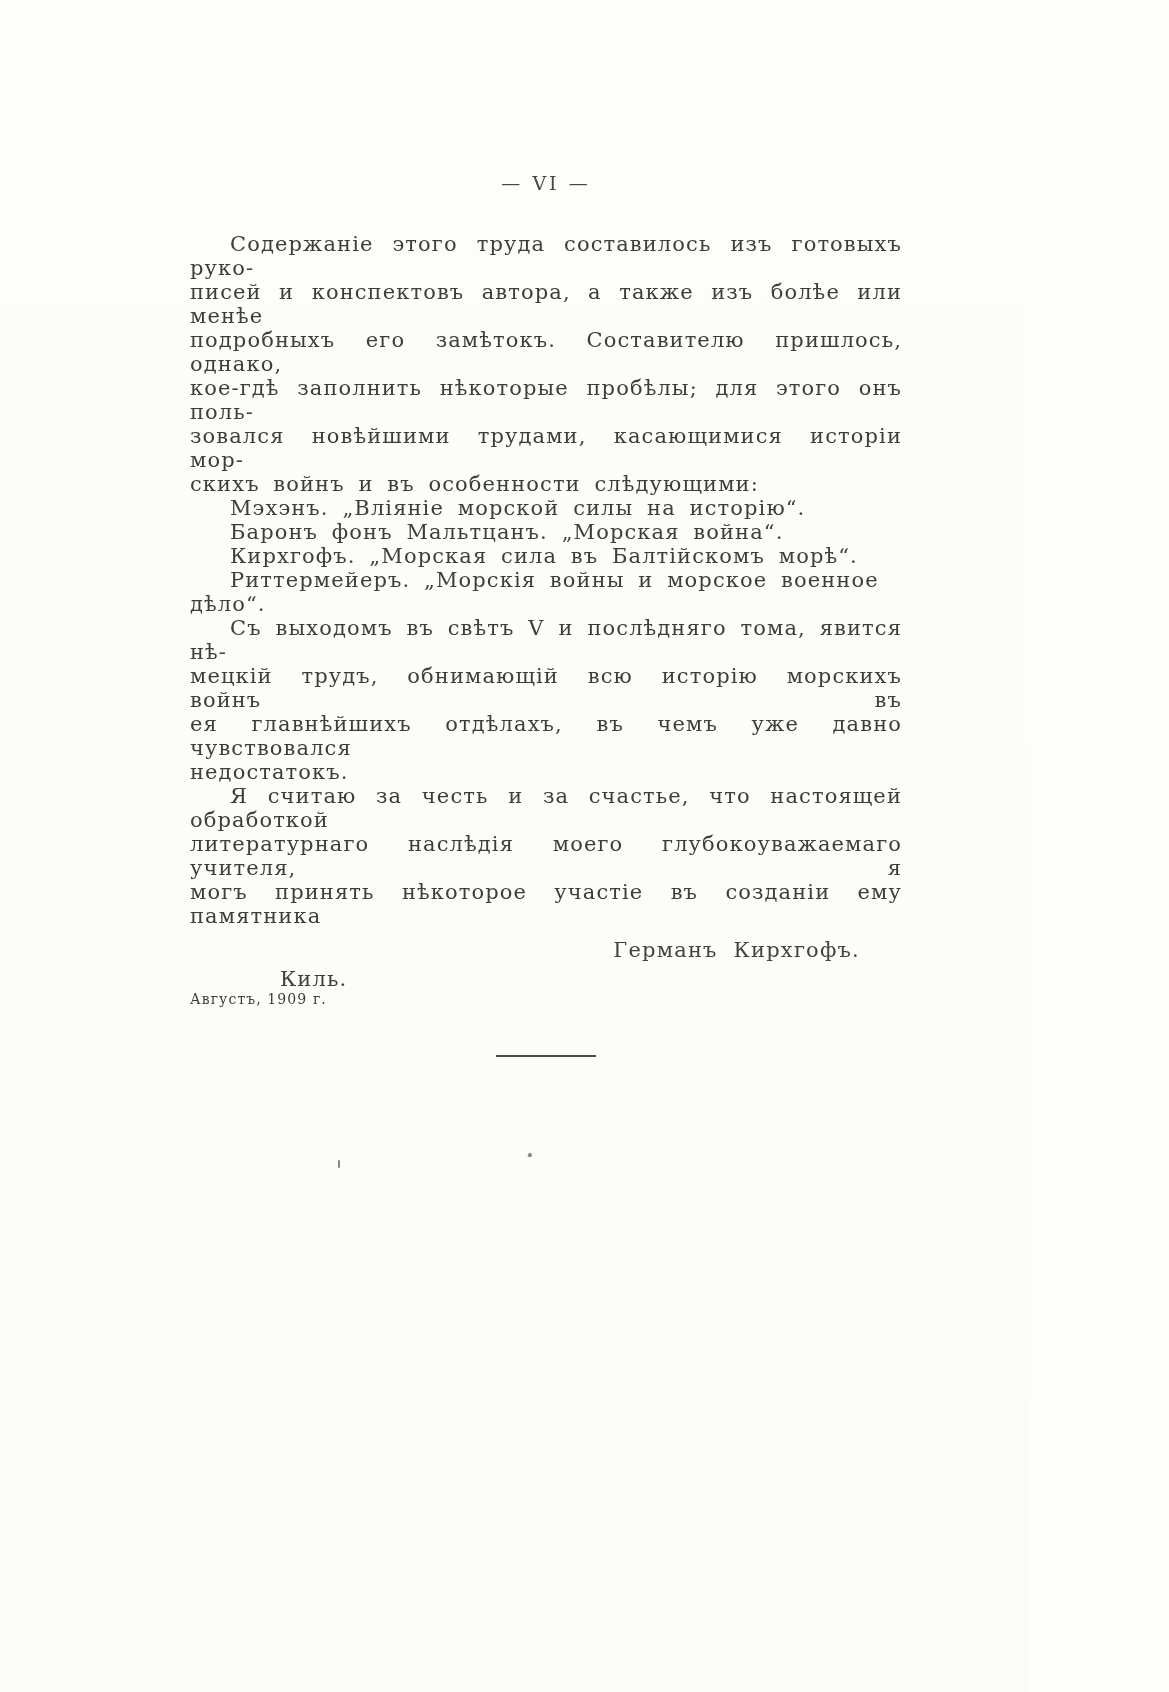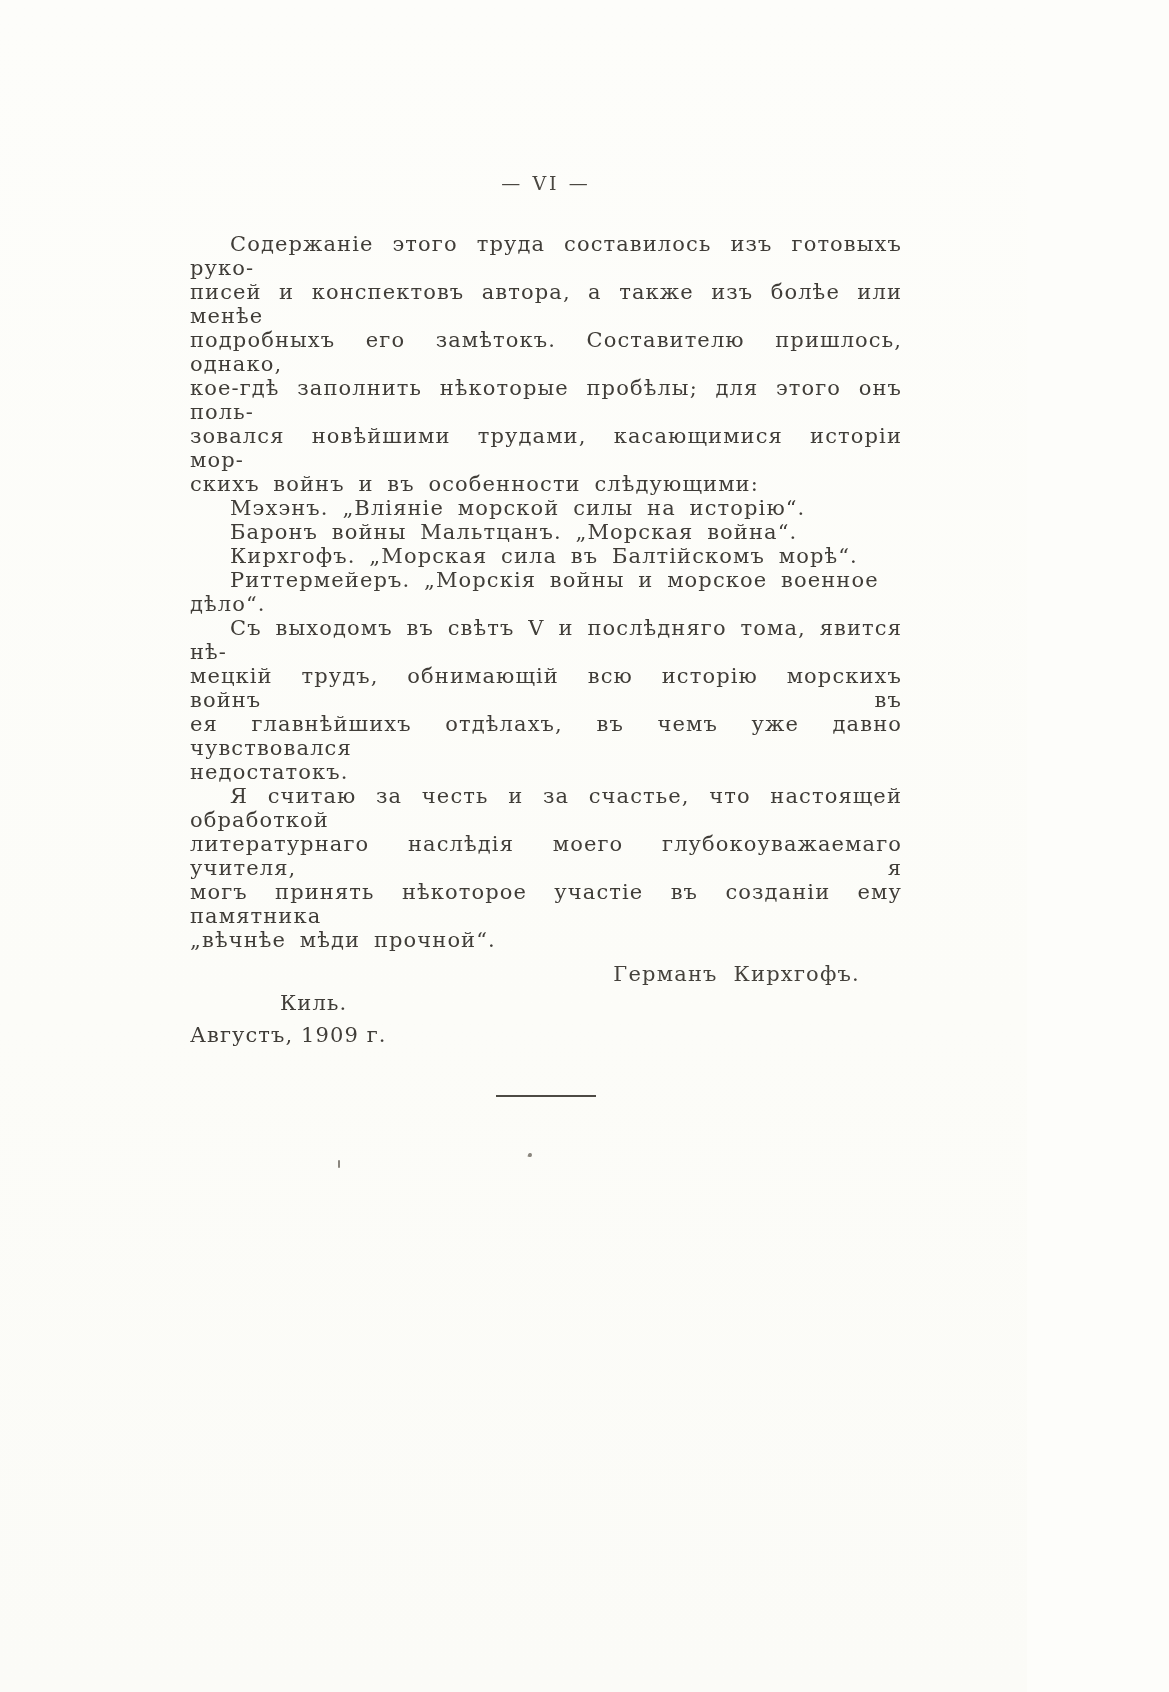--- a/index.html
+++ b/index.html
@@ -53,22 +53,22 @@
     padding-right: 42px;
     color: #45423c;
   }
   .place {
     margin-top: 5px;
     font-size: 21px;
     letter-spacing: 1.1px;
     padding-left: 90px;
   }
   .date {
-    margin-top: 8px;
-    font-size: 21px;
+    margin-top: 0;
+    font-size: 14px;
     letter-spacing: 1.1px;
   }
   .divider {
     width: 100px;
     border-top: 2px solid #4d4a44;
     margin: 48px auto 0 auto;
   }
   .speck {
     position: absolute;
     background: #8a867e;
@@ -101,37 +101,36 @@
       <div class="line jl indent">Содержаніе этого труда составилось изъ готовыхъ руко-</div>
       <div class="line jl">писей и конспектовъ автора, а также изъ болѣе или менѣе</div>
       <div class="line jl">подробныхъ его замѣтокъ. Составителю пришлось, однако,</div>
       <div class="line jl">кое-гдѣ заполнить нѣкоторые пробѣлы; для этого онъ поль-</div>
       <div class="line jl">зовался новѣйшими трудами, касающимися исторіи мор-</div>
       <div class="line ll">скихъ войнъ и въ особенности слѣдующими:</div>
     </div>
 
     <div>
       <div class="line ll indent">Мэхэнъ. „Вліяніе морской силы на исторію“.</div>
-      <div class="line ll indent">Баронъ войны Мальтцанъ. „Морская война“.</div>
+      <div class="line ll indent">Баронъ фонъ Мальтцанъ. „Морская война“.</div>
       <div class="line ll indent">Кирхгофъ. „Морская сила въ Балтійскомъ морѣ“.</div>
       <div class="line ll indent">Риттермейеръ. „Морскія войны и морское военное дѣло“.</div>
     </div>
 
     <div>
       <div class="line jl indent">Съ выходомъ въ свѣтъ V и послѣдняго тома, явится нѣ-</div>
       <div class="line jl">мецкій трудъ, обнимающій всю исторію морскихъ войнъ въ</div>
       <div class="line jl">ея главнѣйшихъ отдѣлахъ, въ чемъ уже давно чувствовался</div>
       <div class="line ll">недостатокъ.</div>
     </div>
 
     <div>
       <div class="line jl indent">Я считаю за честь и за счастье, что настоящей обработкой</div>
       <div class="line jl">литературнаго наслѣдія моего глубокоуважаемаго учителя, я</div>
       <div class="line jl">могъ принять нѣкоторое участіе въ созданіи ему памятника</div>
-      <div class="line ll">„вѣчнѣе мѣди прочной“.</div>
     </div>
 
     <div class="signature">Германъ Кирхгофъ.</div>
     <div class="place">Киль.</div>
     <div class="date">Августъ, 1909 г.</div>
 
     <div class="divider"></div>
   </div>
 
   <div class="speck speck-tick"></div>

